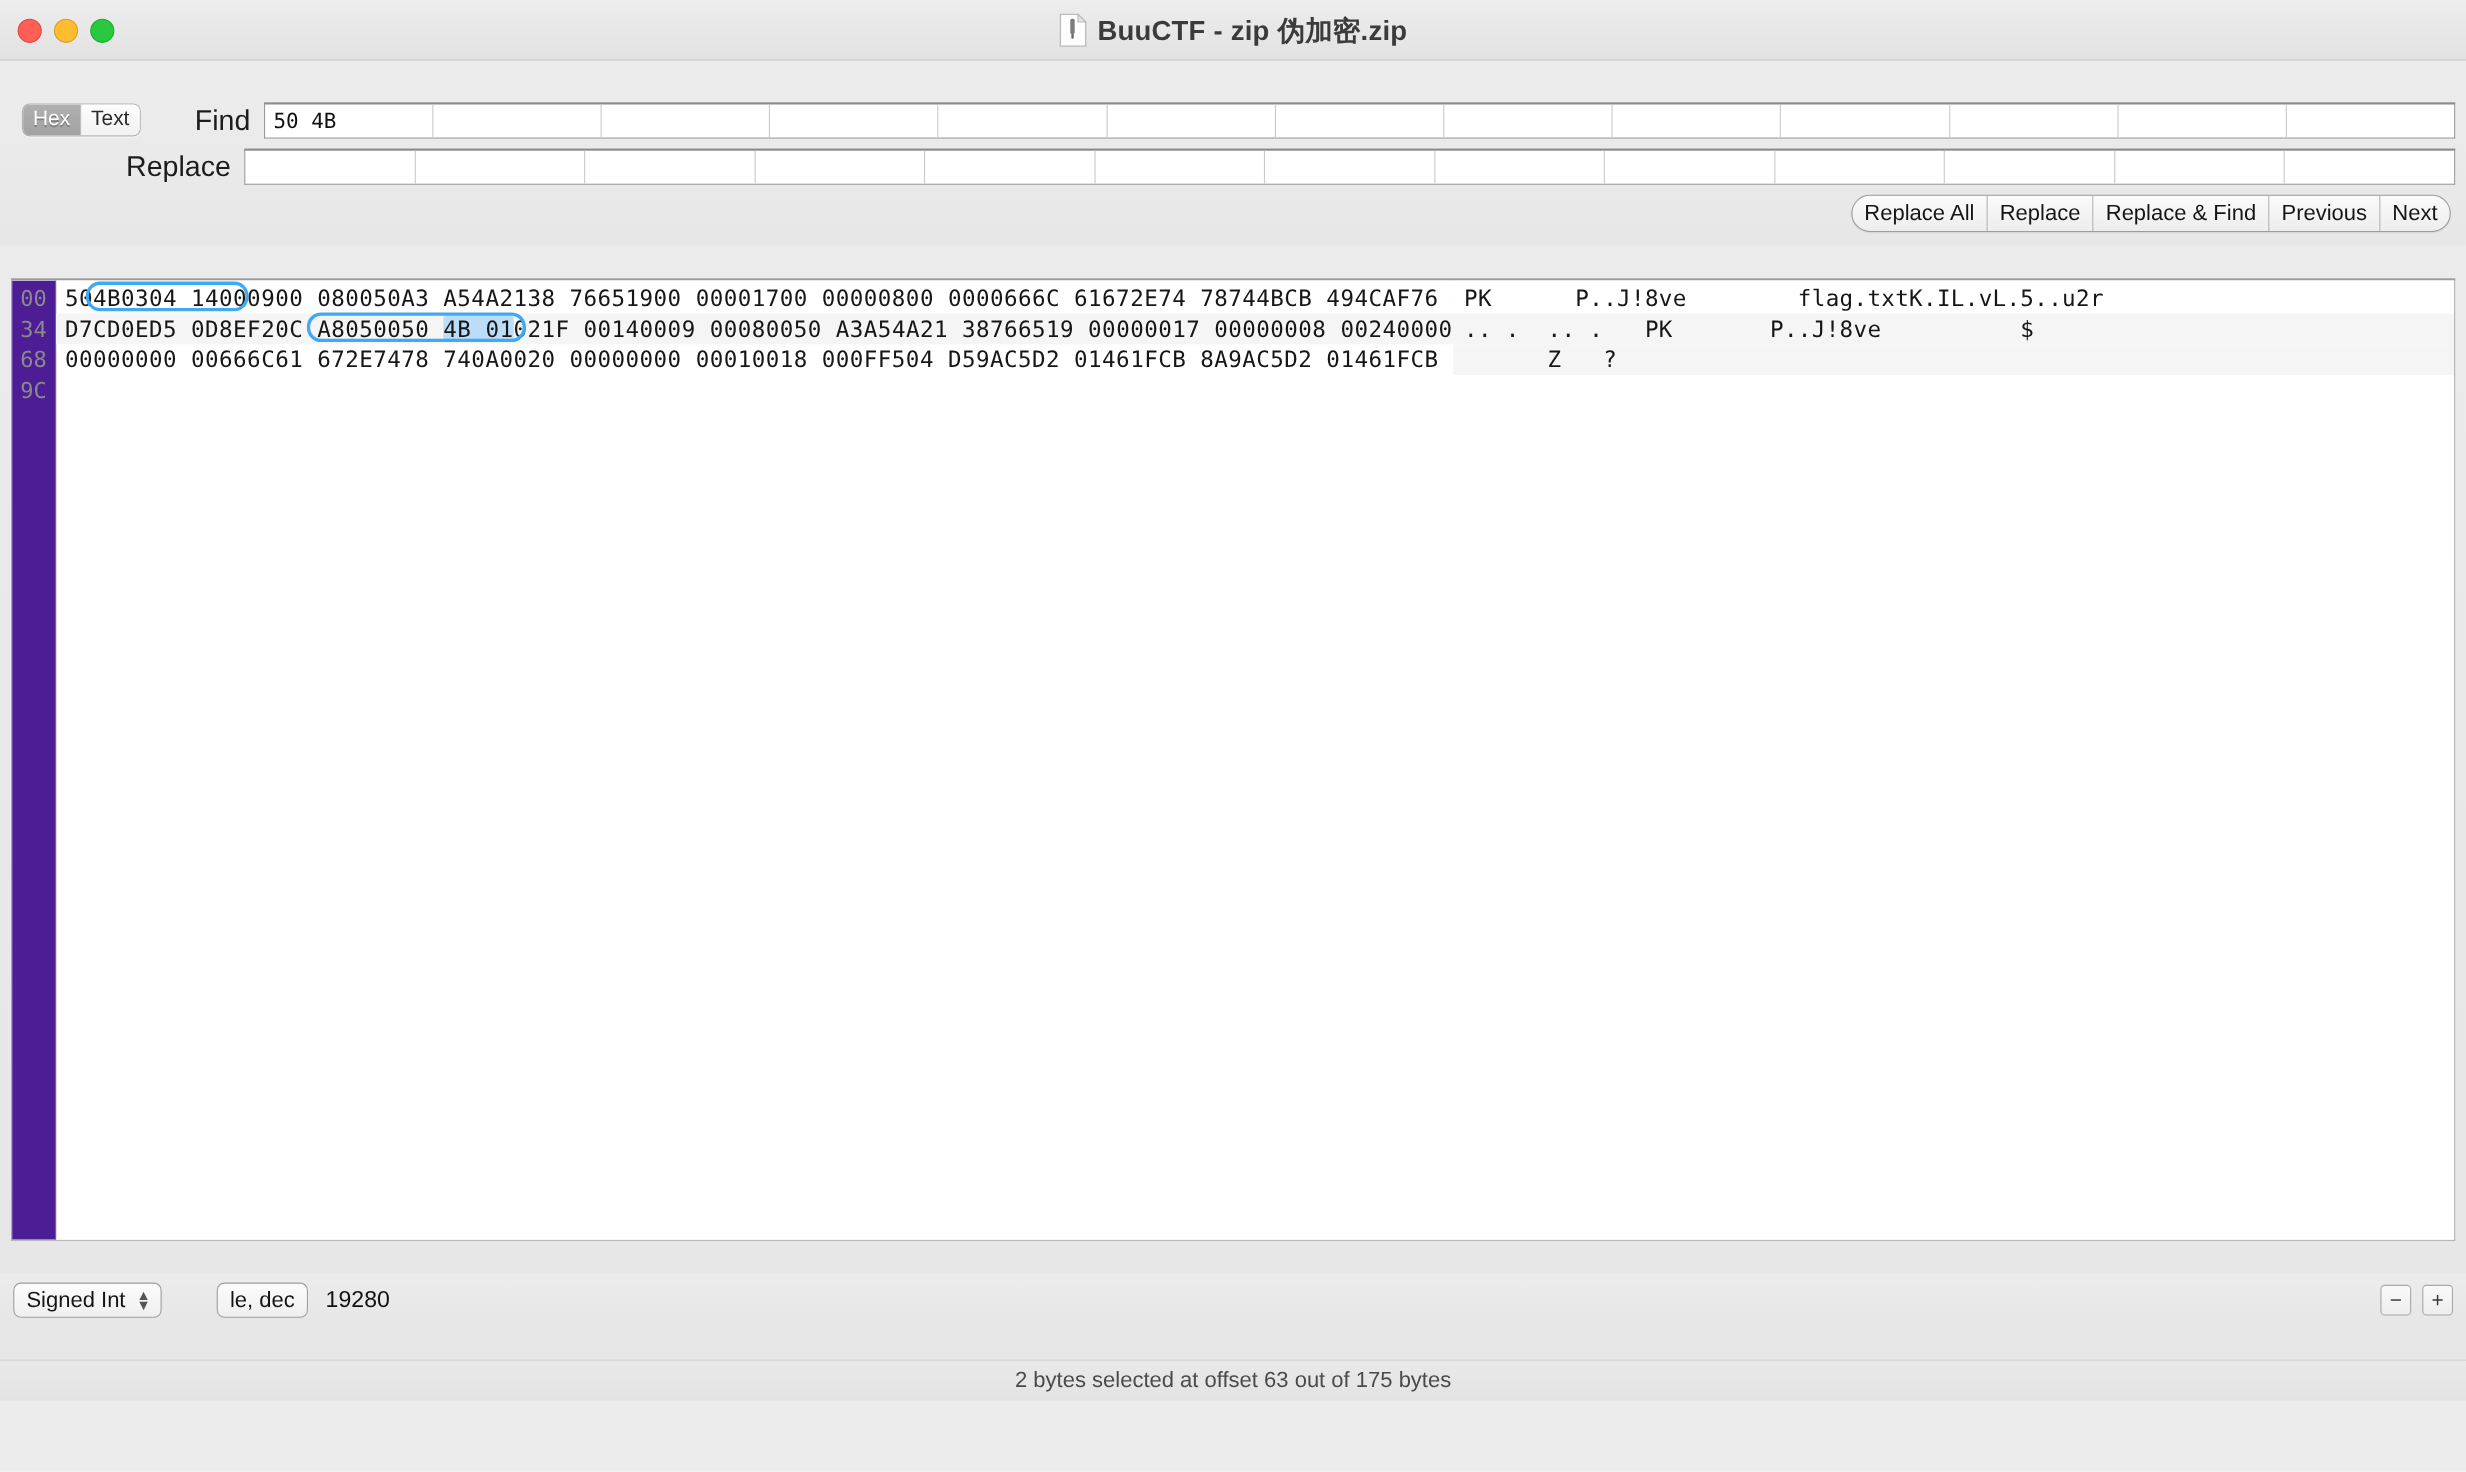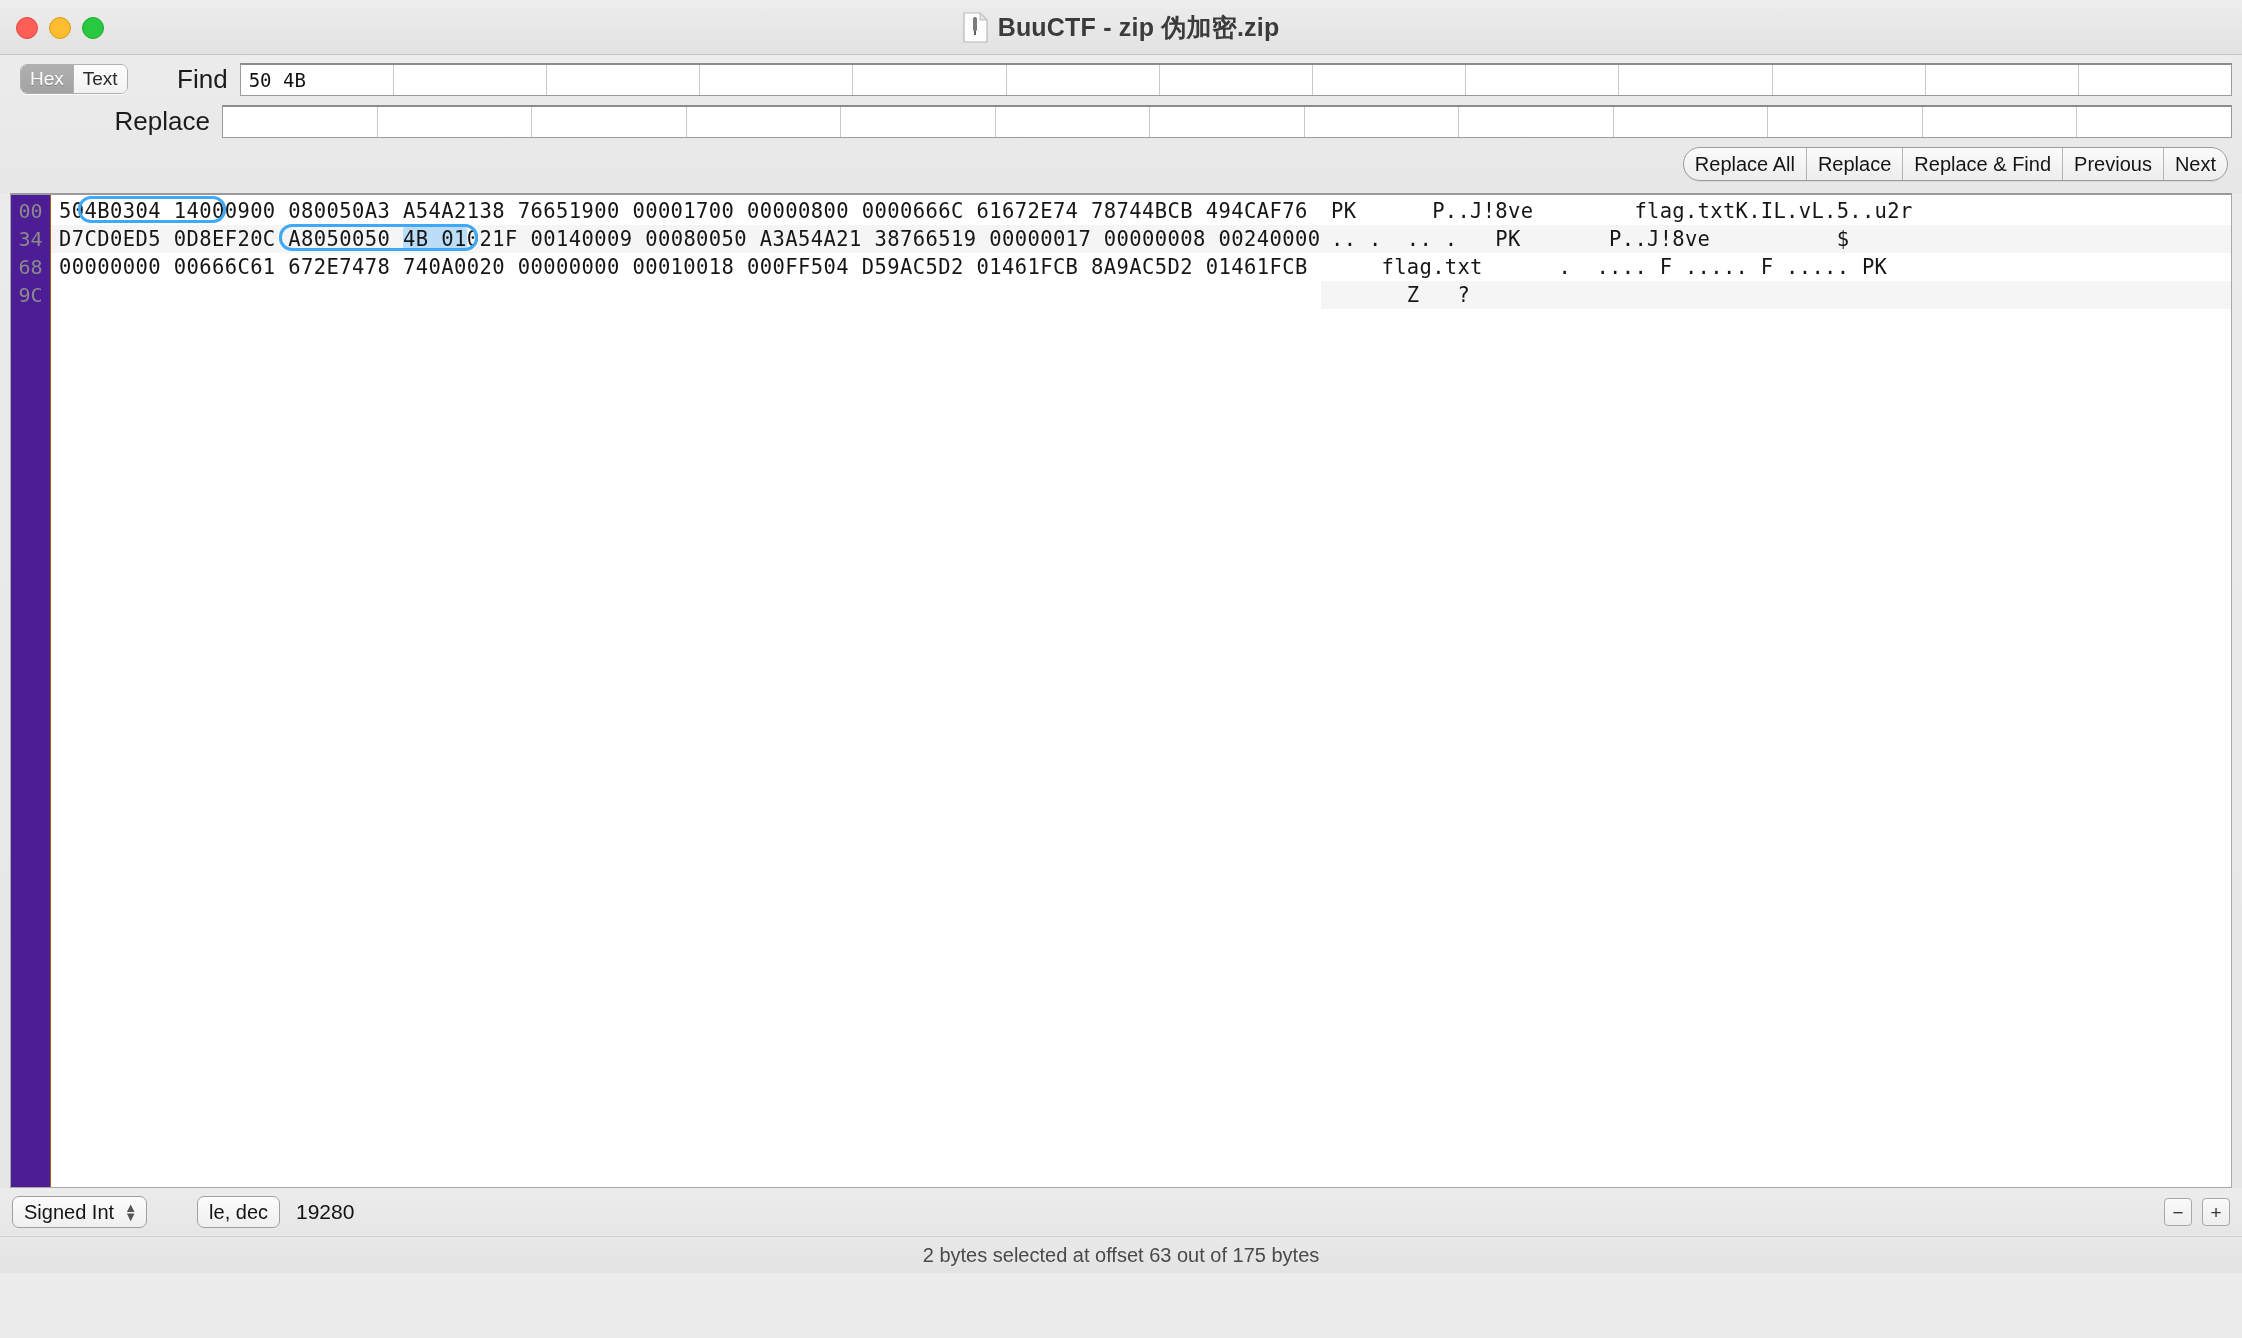--- a/index.html
+++ b/index.html
@@ -5,21 +5,21 @@
   html,body{margin:0;padding:0;}
   body{
     width:2242px;height:1338px;overflow:hidden;
     font-family:"Liberation Sans",sans-serif;
     background:#ececec;
     -webkit-font-smoothing:antialiased;
   }
   .window{
     position:relative;width:2242px;height:1273px;
     background:linear-gradient(#ececec,#e6e6e6);
-    display:flex;flex-direction:column;
+    display:flex;flex-direction:column;gap:30px;
   }
 
   
   .titlebar{
     position:relative;height:54px;flex:0 0 54px;
     background:linear-gradient(#ededed,#e2e2e2);
     border-bottom:1px solid #c6c6c6;
     display:flex;align-items:center;
   }
   .lights{position:absolute;left:16px;top:17px;display:flex;gap:11px;}
@@ -264,21 +264,20 @@
 
         <div class="ring" style="left:27px;top:1px;width:148px;height:27px;"></div>
         <div class="ring" style="left:228px;top:29px;width:199px;height:27px;"></div>
       </div>
 
     </div>
 
     <div class="textpane">
       <div class="textrow">PK      P..J!8ve        flag.txtK.IL.vL.5..u2r</div>
       <div class="textrow alt">.. .  .. .   PK       P..J!8ve          $</div>
-      <div class="textrow">    flag.txt      .  .... F ..... F ..... PK</div>
       <div class="textrow alt">      Z   ?</div>
     </div>
   </div>
 
   <div class="inspector">
     <div class="popup">
       <span>Signed Int</span>
       <span class="arrows">▲<br>▼</span>
     </div>
     <div class="smallbtn">

